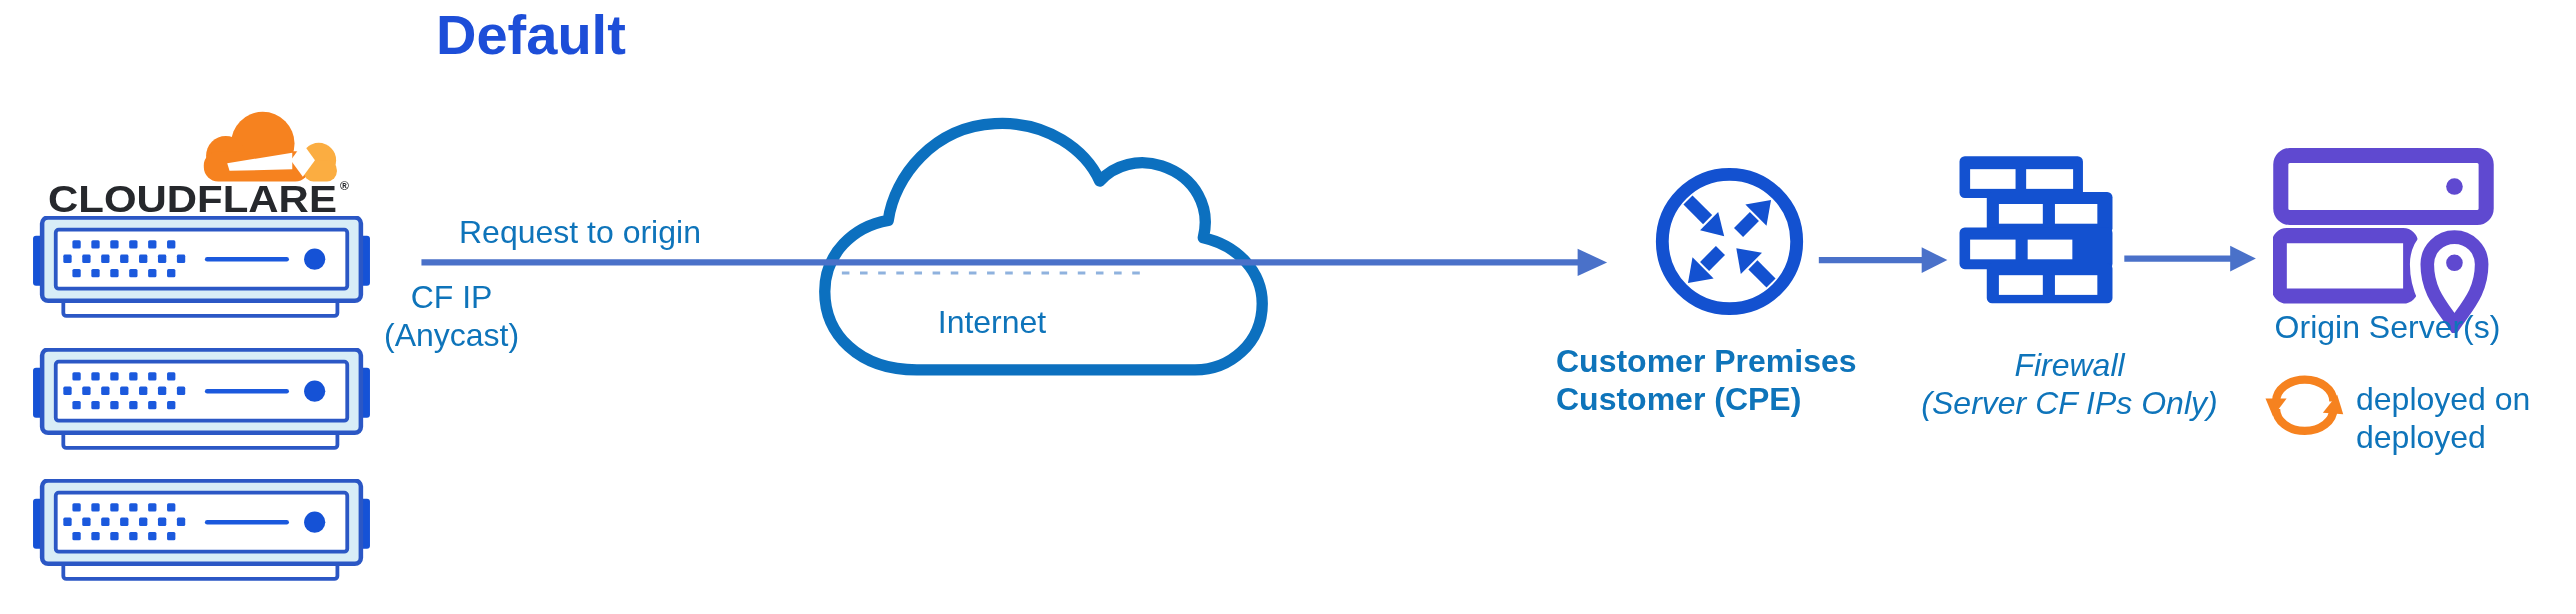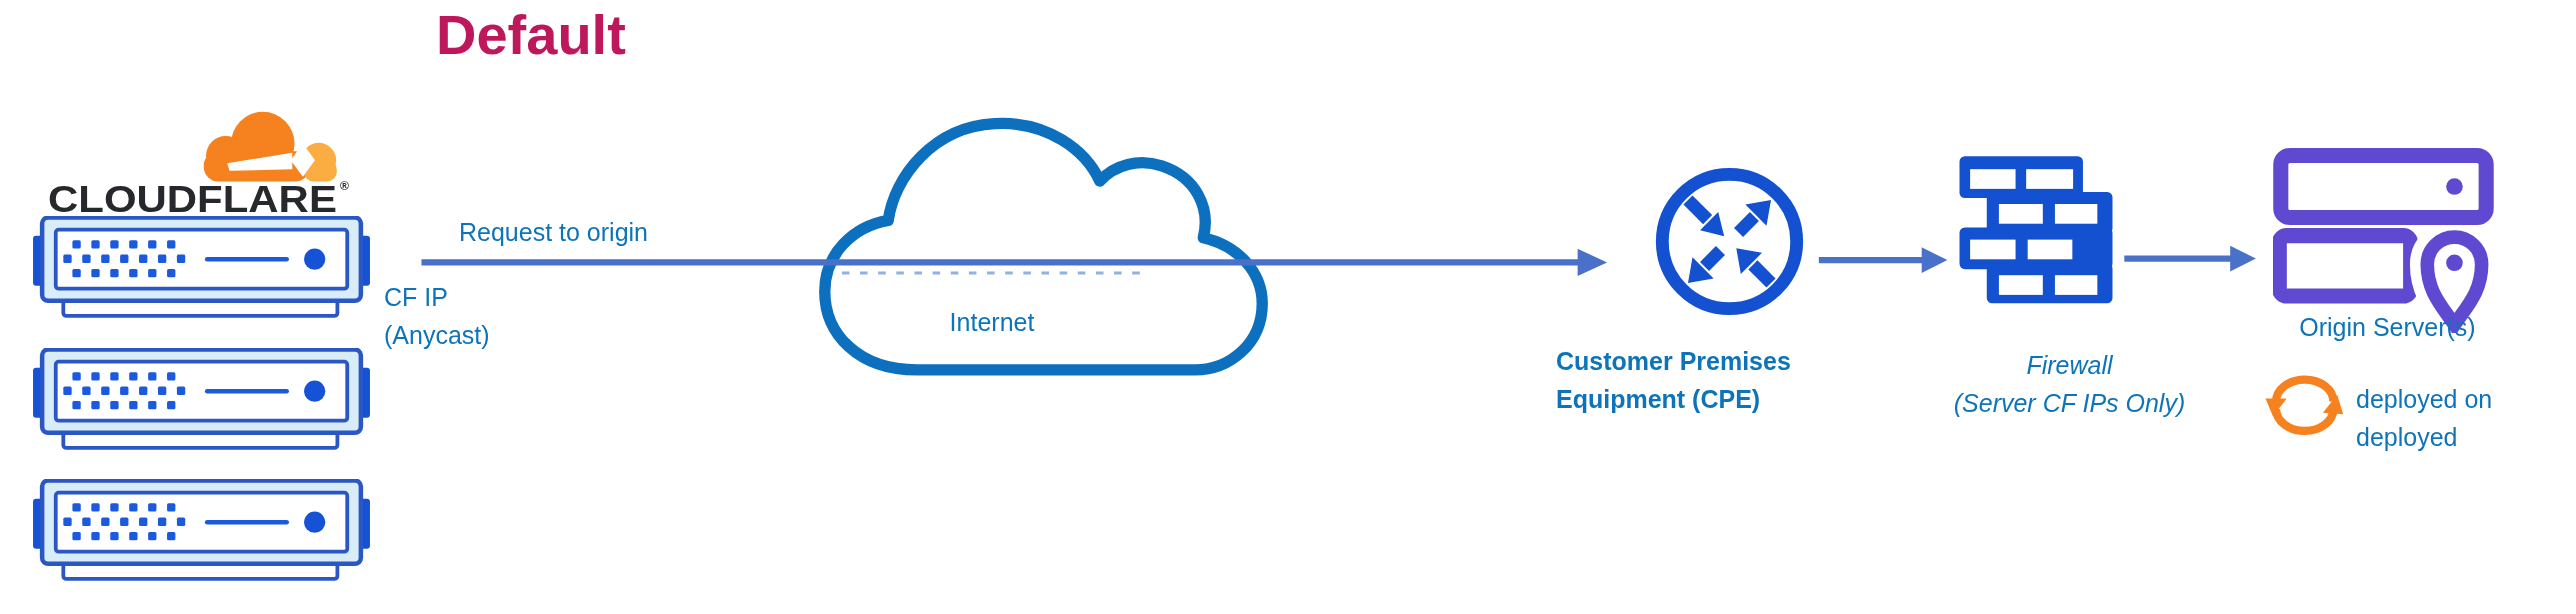--- a/index.html
+++ b/index.html
@@ -2,25 +2,25 @@
 <html style="font-size:12px"><head>
 <meta charset="utf-8">
 <style>
   html,body{margin:0;padding:0;background:#fff;}
   .canvas{
     position:relative;width:2576px;height:614px;background:#ffffff;
     font-family:"Liberation Sans", sans-serif;overflow:hidden;
   }
   .abs{position:absolute;}
   .lbl{
-    position:absolute;color:#0E74BA;font-size:25px;line-height:38px;
+    position:absolute;color:#0E74BA;font-size:32px;line-height:38px;
     white-space:nowrap;
   }
   .title{
-    position:absolute;left:436px;top:3px;color:#be185d;font-size:56px;
+    position:absolute;left:436px;top:3px;color:#1d4ed8;font-size:56px;
     line-height:64px;font-weight:600;
   }
   .center{text-align:center;}
   svg{display:block;}
 </style>
 </head>
 <body>
 
 <div class="canvas">
 
@@ -152,42 +152,42 @@
       <line x1="556" y1="347" x2="2087" y2="347" stroke-width="8"></line>
       <polygon points="2085,329 2085,365 2124,347" stroke="none"></polygon>
       <line x1="2404" y1="344" x2="2542" y2="344" stroke-width="8"></line>
       <polygon points="2540,327 2540,361 2574,344" stroke="none"></polygon>
       <line x1="2808" y1="342" x2="2950" y2="342" stroke-width="8"></line>
       <polygon points="2948,325 2948,359 2982,342" stroke="none"></polygon>
     </g>
   </svg>
 
   <div class="lbl" style="left:459px;top:213px;">Request to origin</div>
-  <div class="lbl" style="left:384px;top:278px;">
+  <div class="lbl" style="left:384px;top:278px;text-align:center;">
     <div>CF IP</div>
     <div>(Anycast)</div>
   </div>
   <div class="lbl center" style="left:901px;top:303px;width:182px;">Internet</div>
 
   <svg class="abs" style="left:1654px;top:166px;" width="151" height="151" viewBox="0 0 200 200">
     <circle cx="100" cy="100" r="89" fill="none" stroke="#1351D0" stroke-width="17"></circle>
     <g stroke="#1351D0" stroke-width="17" fill="#1351D0">
       <line x1="45" y1="45" x2="71" y2="71"></line>
       <polygon points="93,93 85,61 61,85" stroke="none"></polygon>
       <line x1="112" y1="88" x2="133" y2="67"></line>
       <polygon points="155,45 149,79 121,51" stroke="none"></polygon>
       <line x1="88" y1="112" x2="67" y2="133"></line>
       <polygon points="45,155 79,149 51,121" stroke="none"></polygon>
       <line x1="155" y1="155" x2="131" y2="131"></line>
       <polygon points="109,109 143,115 115,143" stroke="none"></polygon>
     </g>
   </svg>
   <div class="lbl" style="left:1556px;top:342px;font-weight:bold;">
     <div>Customer Premises</div>
-    <div>Equipment (CPE)</div>
+    <div>Customer (CPE)</div>
   </div>
 
   <svg class="abs" style="left:1958px;top:154px;" width="156" height="150" viewBox="0 0 206 198">
     <g fill="#1351D0">
       <rect x="2" y="3" width="163" height="55" rx="7"></rect>
       <rect x="38" y="50" width="166" height="55" rx="7"></rect>
       <rect x="2" y="97" width="202" height="55" rx="7"></rect>
       <rect x="38" y="144" width="166" height="53" rx="7"></rect>
     </g>
     <g fill="#ffffff">

